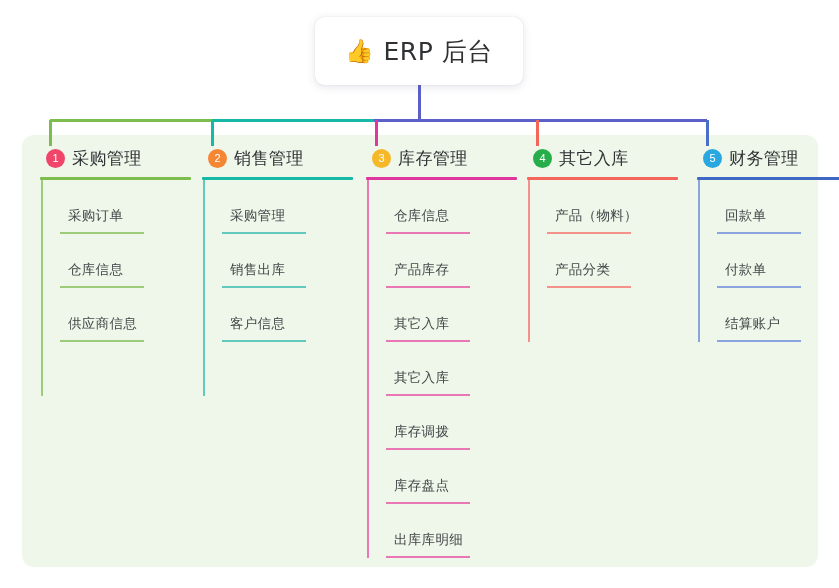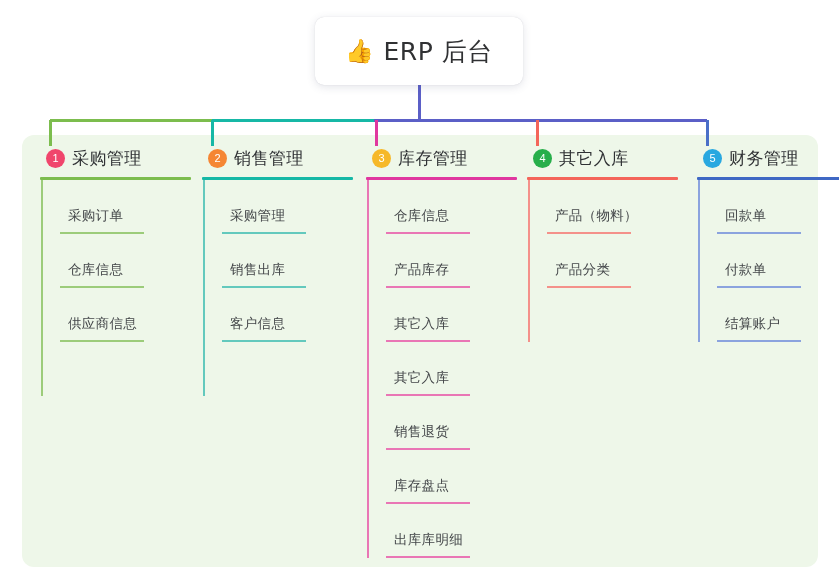--- a/index.html
+++ b/index.html
@@ -232,21 +232,21 @@
           </div>
           <div class="item">
             <span class="item-label">其它入库</span>
             <div class="item-rule" style="background: rgb(233, 118, 181); width: 84px;"></div>
           </div>
           <div class="item">
             <span class="item-label">其它入库</span>
             <div class="item-rule" style="background: rgb(233, 118, 181); width: 84px;"></div>
           </div>
           <div class="item">
-            <span class="item-label">销售退货</span>
+            <span class="item-label">库存调拨</span>
             <div class="item-rule" style="background: rgb(233, 118, 181); width: 84px;"></div>
           </div>
           <div class="item">
             <span class="item-label">库存盘点</span>
             <div class="item-rule" style="background: rgb(233, 118, 181); width: 84px;"></div>
           </div>
           <div class="item">
             <span class="item-label">出库库明细</span>
             <div class="item-rule" style="background: rgb(233, 118, 181); width: 84px;"></div>
           </div>

